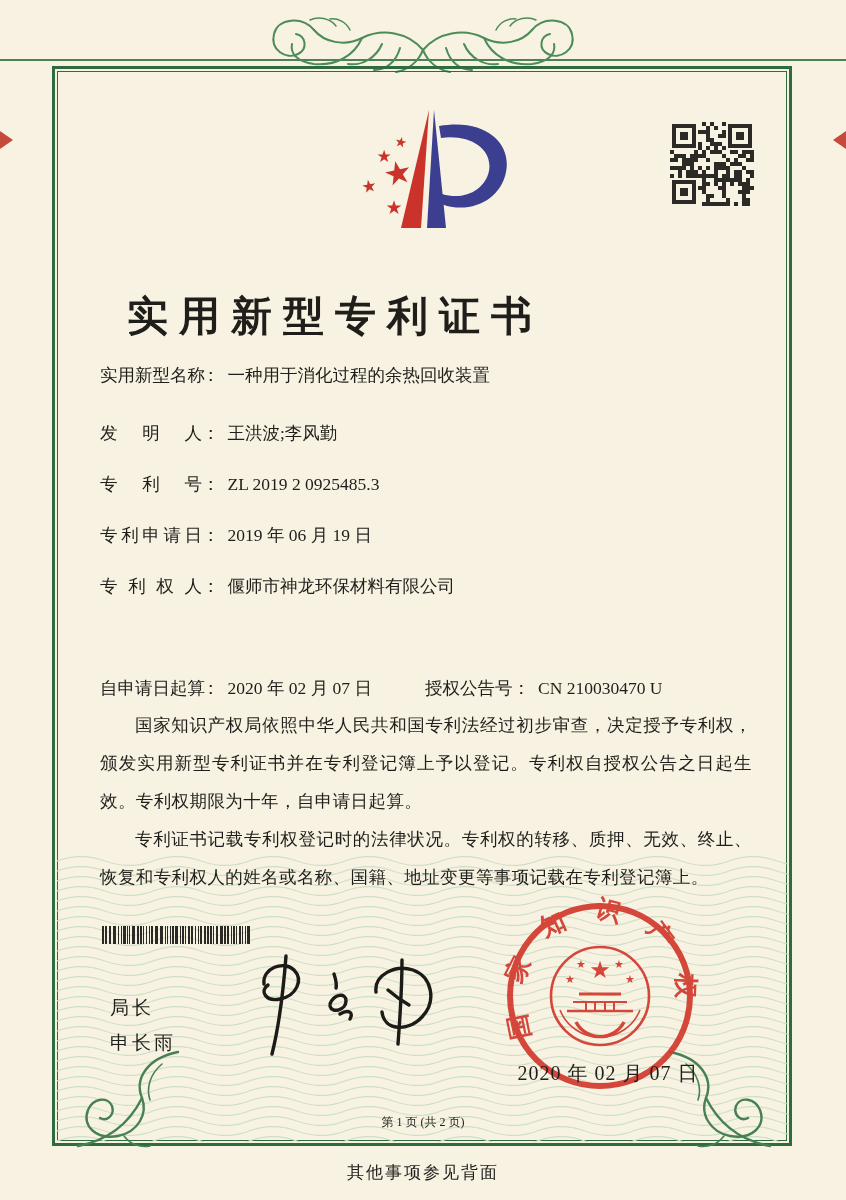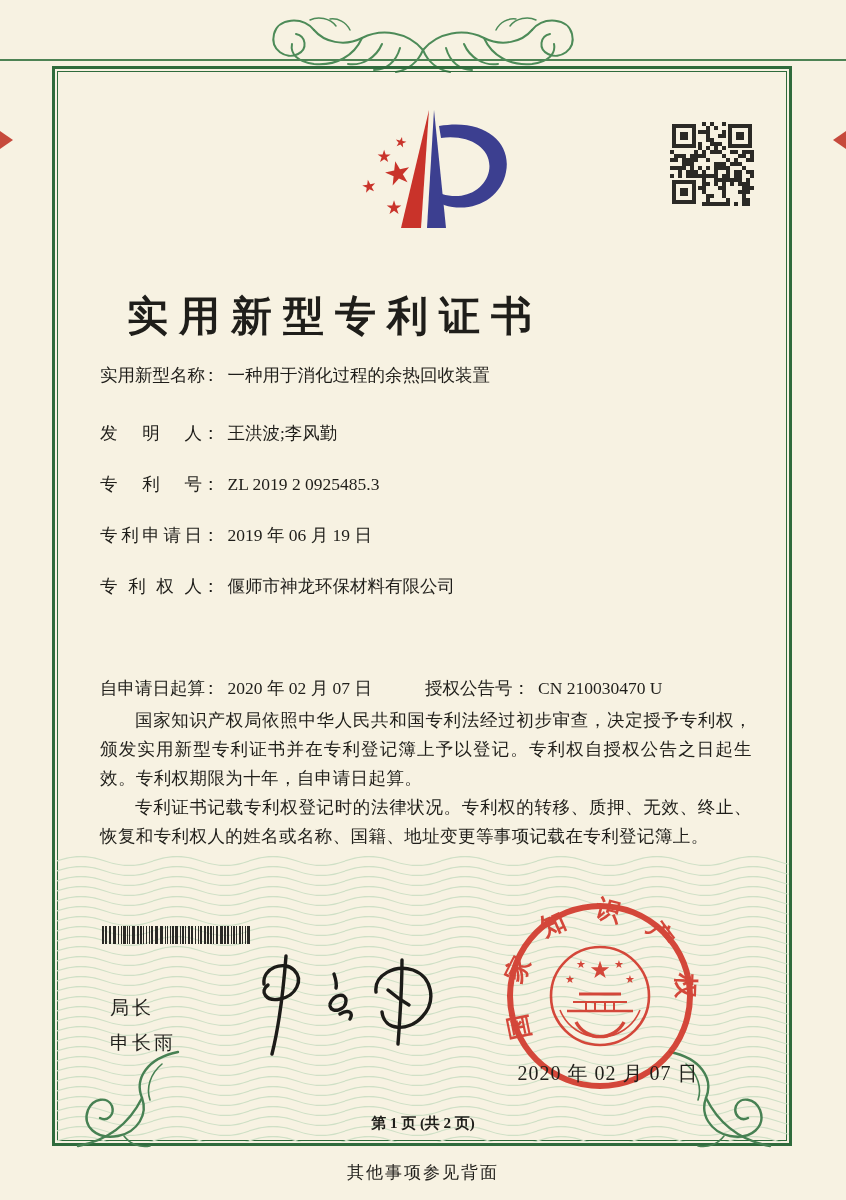--- a/index.html
+++ b/index.html
@@ -25,33 +25,33 @@
   
   .cert-no{position:absolute;left:98px;top:124px;font-size:18px;letter-spacing:2px;}
   .logo{position:absolute;left:342px;top:104px;}
   .qr{position:absolute;left:670px;top:122px;width:84px;height:84px;}
   .title{position:absolute;left:0;top:241px;width:670px;text-align:center;
     font-size:41px;font-weight:700;letter-spacing:11px;margin-top:48px;}
   .row{position:absolute;left:100px;font-size:17.5px;white-space:nowrap;}
   .flabel{display:inline-block;width:102px;text-align:justify;text-align-last:justify;vertical-align:top;}
   .colon{margin-right:8px;}
   .pair2{position:absolute;left:325px;top:0;white-space:nowrap;}
-  .paras{position:absolute;left:100px;top:706px;width:652px;font-size:17.5px;line-height:29px;
+  .paras{position:absolute;left:100px;top:706px;width:652px;font-size:17.5px;line-height:38px;
     text-align:justify;letter-spacing:0.4px;}
   .paras p{margin:0;text-indent:2em;}
   .barcode{position:absolute;left:102px;top:926px;width:226px;height:18px;font-size:0;}
   .barcode i{display:inline-block;height:18px;background:#2b2a26;}
   .signer{position:absolute;left:110px;font-size:19px;letter-spacing:3px;}
   .signer-title{top:995px;}
   .signer-name{top:1030px;}
   .signature{position:absolute;left:232px;top:948px;}
   .seal{position:absolute;left:500px;top:896px;opacity:0.93;}
   .seal-date{position:absolute;left:498px;top:1060px;width:220px;text-align:center;
     font-size:20px;letter-spacing:1px;}
-  .page-indicator{position:absolute;left:0;top:1114px;width:846px;text-align:center;font-size:15px;font-weight:bold;}
+  .page-indicator{position:absolute;left:0;top:1114px;width:846px;text-align:center;font-size:12px;}
   .back-note{position:absolute;left:0;top:1161px;width:846px;text-align:center;font-size:17px;letter-spacing:2px;}
 </style>
 </head>
 <body>
 
 <div class="page">
 
   <div class="topline"></div>
   <svg class="ornament" width="346" height="76" viewBox="0 0 346 76">
     <g fill="none" stroke="#4d8b58" stroke-width="2" stroke-linecap="round">

